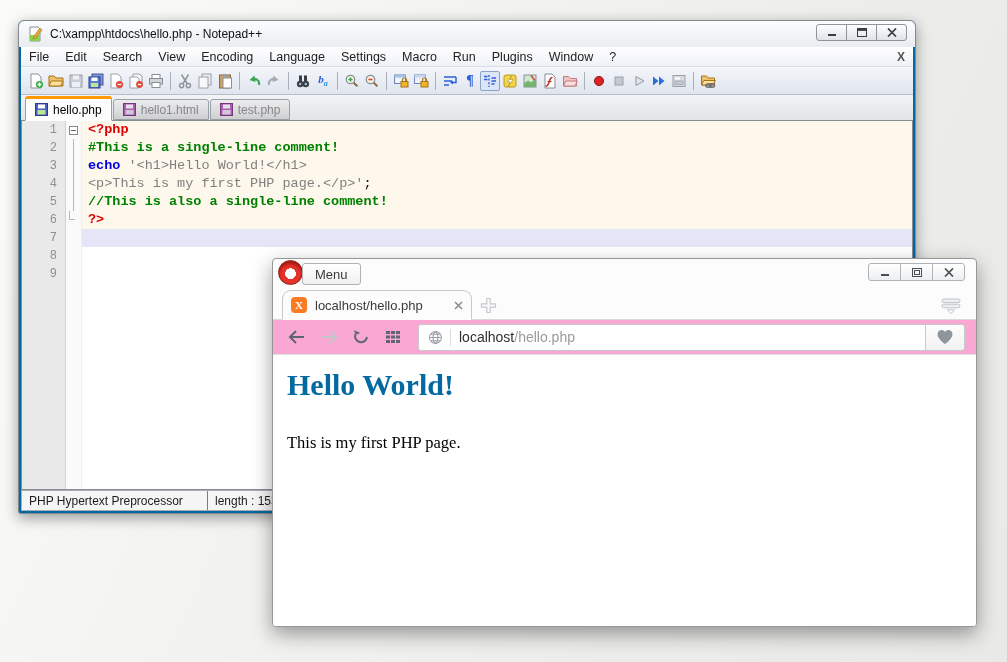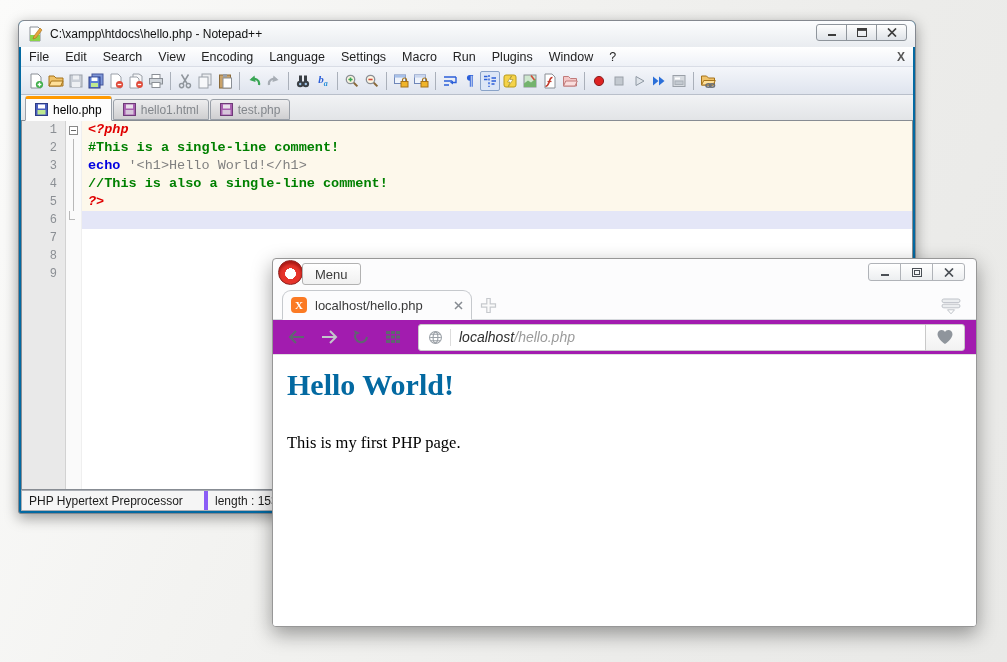--- a/index.html
+++ b/index.html
@@ -50,28 +50,28 @@
   .foldcol{ width:16px; background:#fafafa; border-right:1px solid #efefef; }
   .foldcol .f{ height:18px; display:flex; align-items:center; justify-content:center; }
   .fbox{ width:9px; height:9px; border:1px solid #888; background:#fff; position:relative; }
   .fbox::after{ content:""; position:absolute; left:1px; right:1px; top:3px; height:1px; background:#666; }
   .fline{ width:1px; height:18px; background:#b8b8b8; }
   .fend{ width:6px; height:9px; border-left:1px solid #b8b8b8; border-bottom:1px solid #b8b8b8; align-self:flex-start; margin-top:0; margin-right:3px;}
   .codecol{ flex:1; font-family:"Liberation Mono",monospace; font-size:13.5px; }
   .cl{ height:18px; line-height:18px; white-space:pre; padding-left:6px; }
   .cl.cream{ background:#fdf8eb; }
   .cl.current{ background:#e4e6f7; }
-  .s-tag{ color:#e00000; font-weight:bold;font-style:italic; }
+  .s-tag{ color:#e00000; font-weight:bold; }
   .s-comment{ color:#008000; font-weight:bold; }
   .s-keyword{ color:#0000e0; font-weight:bold; }
   .s-string{ color:#808080; }
   .s-plain{ color:#111; }
   .np-statusbar{ height:21px; margin:0 2px 2px; border:1px solid #aaaeb4; background:#f5f5f5;
     display:flex; align-items:center; font-size:12px; color:#1c1c1c; }
-  .sb-seg{ padding:0 7px; height:100%; display:flex; align-items:center; border-right:4px solid #8b5cf6; white-space:nowrap; overflow:hidden;}
+  .sb-seg{ padding:0 7px; height:100%; display:flex; align-items:center; border-right:1px solid #8b5cf6; white-space:nowrap; overflow:hidden;}
   .sb-doctype{ width:186px; }
   .sb-line{ margin-left:22px; }
 
   
   .op-window{
     left:272px; top:258px; width:705px; height:369px;
     background:#fcfcfd; border:1px solid #979797; border-radius:4px;
     box-shadow:0 7px 20px rgba(0,0,0,.38); z-index:5;
     display:flex; flex-direction:column;
   }
@@ -86,22 +86,22 @@
   .op-ctrls .wbtn{ width:33px; height:18px; background:linear-gradient(#ffffff,#eceef0); border-color:#b0b3b8;}
   .op-tabbar{ height:31px; border-bottom:1px solid #d6d9dd; display:flex; align-items:flex-end; padding:0 0 0 9px; position:relative;}
   .otab{ width:190px; height:30px; margin-bottom:-1px; display:flex; align-items:center; gap:8px; padding:0 8px;
     background:#fcfcfd; border:1px solid #c6c9cd; border-bottom:1px solid #fcfcfd; border-radius:9px 9px 0 0; font-size:13px; color:#3a3a3a;}
   .otab-title{ flex:1; overflow:hidden; white-space:nowrap; }
   .xampp{ width:16px; height:16px; border-radius:4px; background:#fb7a24; color:#fff;
     font-family:"Liberation Serif",serif; font-weight:bold; font-size:11px;
     display:flex; align-items:center; justify-content:center; }
   .newtab{ margin:0 0 5px 8px; display:flex; }
   .tabmenu{ position:absolute; right:14px; bottom:3px; }
-  .op-toolbar{ height:35px; background:#a21caf; border-bottom:1px solid #e0e0e0;
-    display:flex; align-items:center; padding:0 11px; gap:6px;font-style:italic; }
+  .op-toolbar{ height:35px; background:#f9a8d4; border-bottom:1px solid #e0e0e0;
+    display:flex; align-items:center; padding:0 11px; gap:6px; }
   .navbtn{ width:26px; height:26px; display:flex; align-items:center; justify-content:center; }
   .addr-group{ flex:1; display:flex; margin-left:6px; }
   .addr{ flex:1; height:27px; background:#fff; border:1px solid #c9c9c9; border-radius:3px 0 0 3px;
     display:flex; align-items:center; padding:0 8px; font-size:14px; }
   .addr-host{ color:#2f2f2f; } .addr-path{ color:#9b9b9b; }
   .addr-div{ width:1px; height:17px; background:#dcdcdc; margin:0 8px 0 6px; }
   .heartbtn{ width:40px; height:27px; margin-left:-1px; border:1px solid #c9c9c9; border-radius:0 3px 3px 0;
     background:linear-gradient(#fdfdfd,#f2f2f2); display:flex; align-items:center; justify-content:center; }
   .op-content{ flex:1; background:#fff; border-radius:0 0 3px 3px; font-family:"Liberation Serif",serif; }
   .op-h1{ font-size:30px; line-height:38px; font-weight:bold; color:#0369a1; margin:11px 16px 0 14px; }
@@ -430,20 +430,21 @@
           <span class="fend"></span>
         </div>
       <div class="f"></div>
         <div class="f"></div>
         <div class="f"></div>
     </div>
     <div class="codecol">
       <div class="cl cream"><span class="s-tag">&lt;?php</span></div>
       <div class="cl cream"><span class="s-comment">#This is a single-line comment!</span></div>
       <div class="cl cream"><span class="s-keyword">echo</span><span class="s-plain"> </span><span class="s-string">'&lt;h1&gt;Hello World!&lt;/h1&gt;</span></div>
+      <div class="cl cream"><span class="s-string">&lt;p&gt;This is my first PHP page.&lt;/p&gt;'</span><span class="s-plain">;</span></div>
       <div class="cl cream"><span class="s-comment">//This is also a single-line comment!</span></div>
       <div class="cl cream"><span class="s-tag">?&gt;</span></div>
       <div class="cl current"></div>
       <div class="cl"></div>
       <div class="cl"></div>
     </div>
   </div>
 
   <div class="np-statusbar">
     <span class="sb-seg sb-doctype">PHP Hypertext Preprocessor</span>

